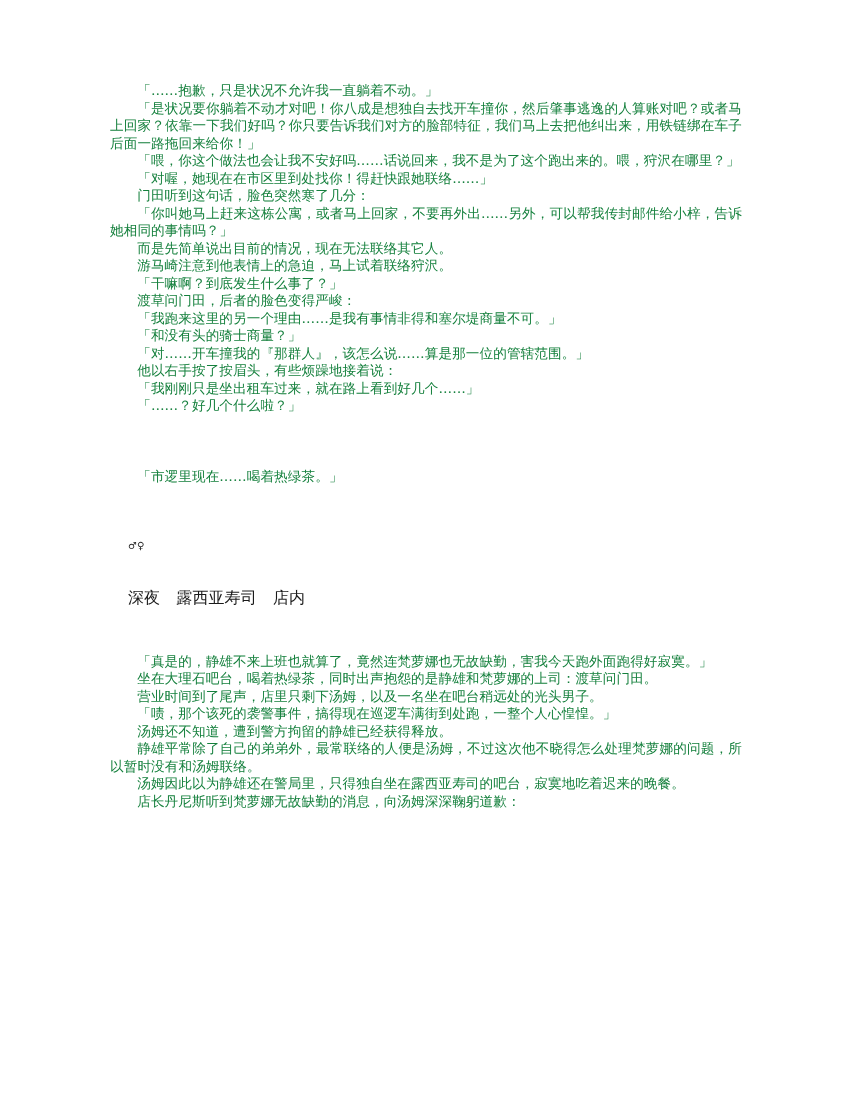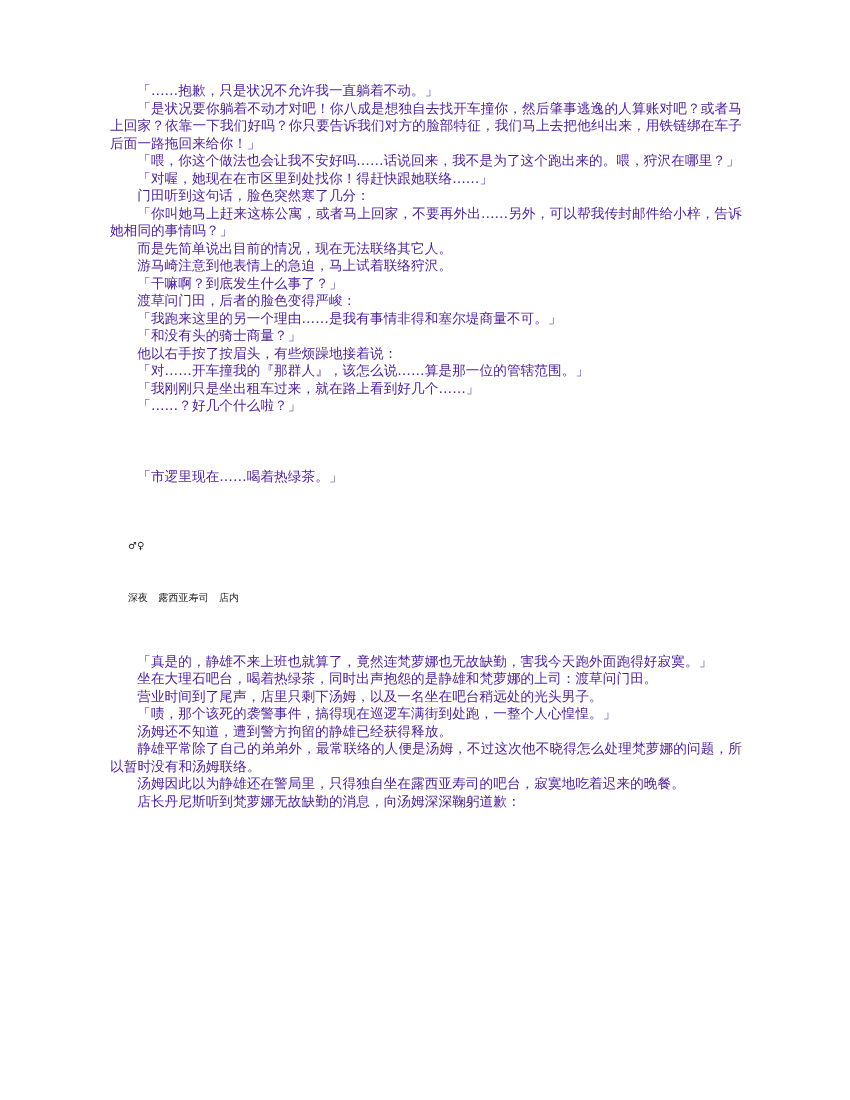--- a/index.html
+++ b/index.html
@@ -38,21 +38,21 @@
   .para {
     margin: 0;
     padding: 0;
     font-size: 13.6px;
     line-height: 17.5px;
     text-align: justify;
     text-justify: inter-ideograph;
     text-indent: 27.2px;       
     letter-spacing: 0.1px;
     word-break: break-all;
-    color: #4c1d95;
+    color: #15803d;
   }
 
   
   .gap-quote-block {
     height: 53px;
   }
   .gap-after-isolated {
     height: 54px;
   }
   .gap-after-symbol {
@@ -69,21 +69,21 @@
     font-size: 10px;
     line-height: 14px;
     color: #2a2a2a;
     font-family: "DejaVu Sans", "Liberation Sans", sans-serif;
   }
 
   .scene-heading {
     margin: 0;
     padding: 0;
     text-indent: 18px;
-    font-size: 10px;
+    font-size: 16px;
     line-height: 17.5px;
     letter-spacing: 0.1px;
     color: #1a1a1a;
   }
 </style>
 </head>
 <body>
 
 <div id="page">
   <div id="content">
@@ -94,22 +94,22 @@
       <p class="para">「喂，你这个做法也会让我不安好吗……话说回来，我不是为了这个跑出来的。喂，狩沢在哪里？」</p>
       <p class="para">「对喔，她现在在市区里到处找你！得赶快跟她联络……」</p>
       <p class="para">门田听到这句话，脸色突然寒了几分：</p>
       <p class="para">「你叫她马上赶来这栋公寓，或者马上回家，不要再外出……另外，可以帮我传封邮件给小梓，告诉她相同的事情吗？」</p>
       <p class="para">而是先简单说出目前的情况，现在无法联络其它人。</p>
       <p class="para">游马崎注意到他表情上的急迫，马上试着联络狩沢。</p>
       <p class="para">「干嘛啊？到底发生什么事了？」</p>
       <p class="para">渡草问门田，后者的脸色变得严峻：</p>
       <p class="para">「我跑来这里的另一个理由……是我有事情非得和塞尔堤商量不可。」</p>
       <p class="para">「和没有头的骑士商量？」</p>
+      <p class="para">「对……开车撞我的『那群人』，该怎么说……算是那一位的管辖范围。」</p>
       <p class="para">他以右手按了按眉头，有些烦躁地接着说：</p>
-      <p class="para">「对……开车撞我的『那群人』，该怎么说……算是那一位的管辖范围。」</p>
       <p class="para">「我刚刚只是坐出租车过来，就在路上看到好几个……」</p>
       <p class="para">「……？好几个什么啦？」</p>
     </div>
 
     <div class="gap-quote-block"></div>
 
     <p class="para">「市逻里现在……喝着热绿茶。」</p>
 
     <div class="gap-after-isolated"></div>
 

